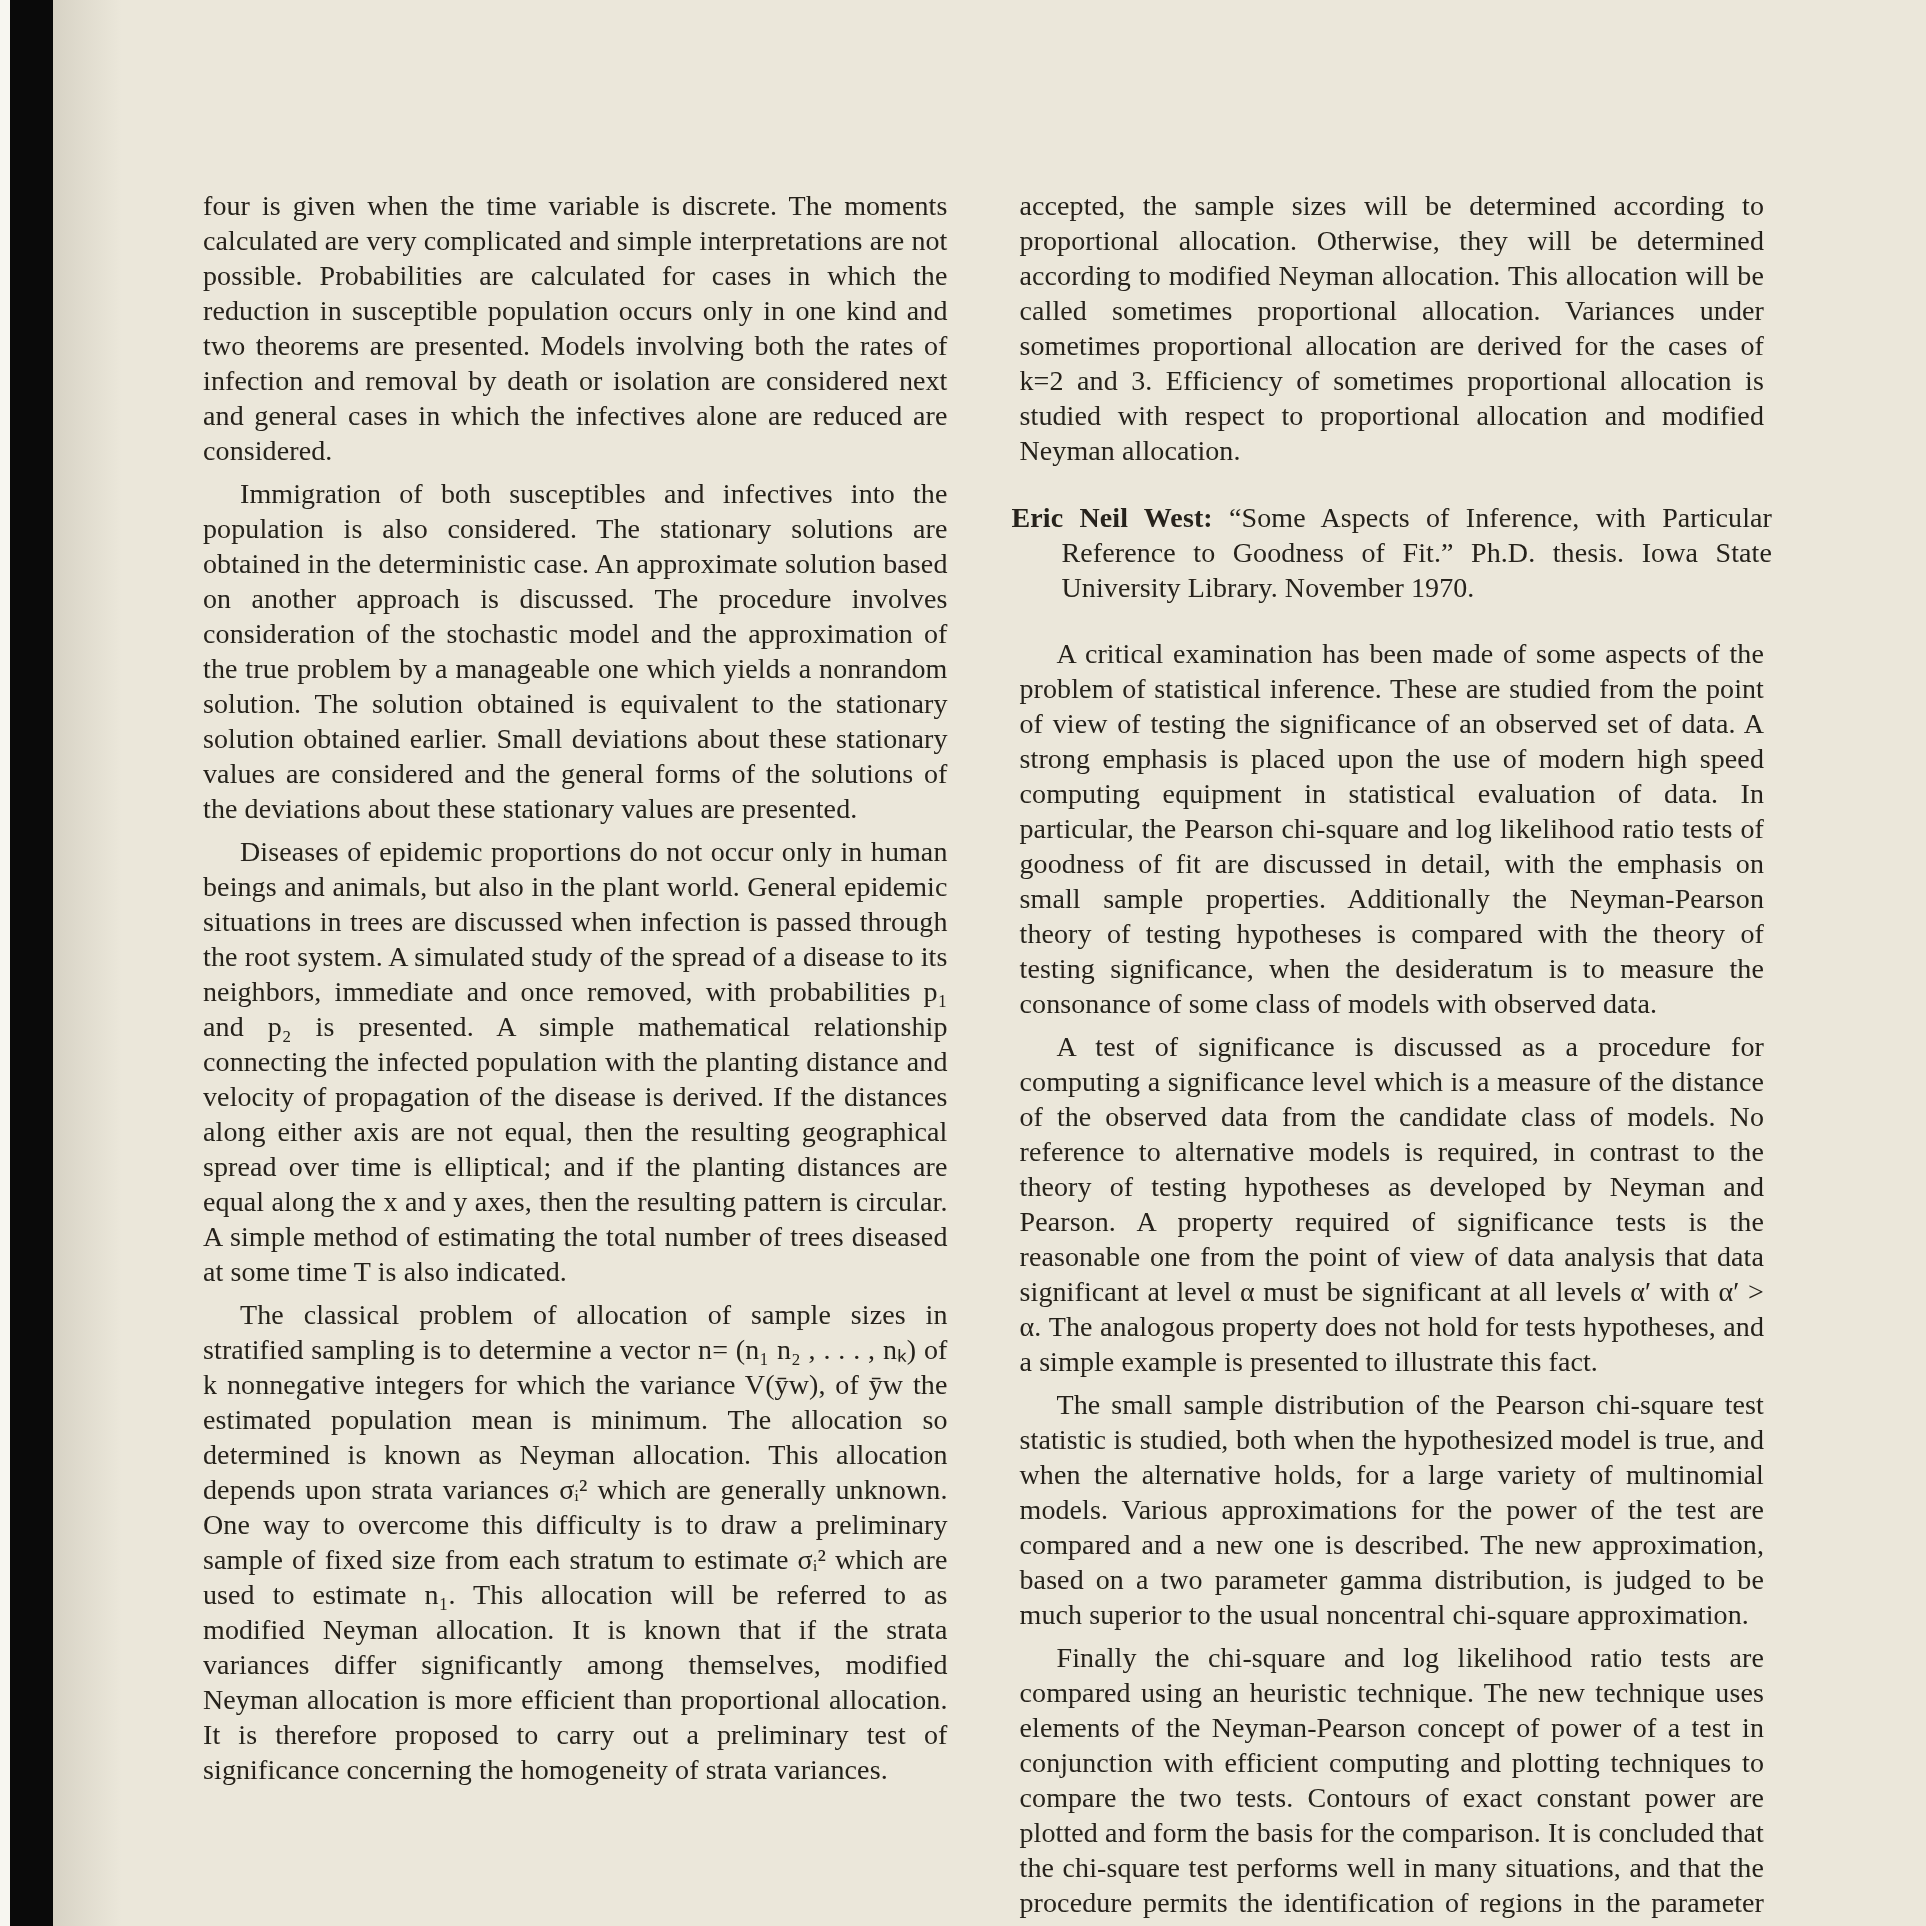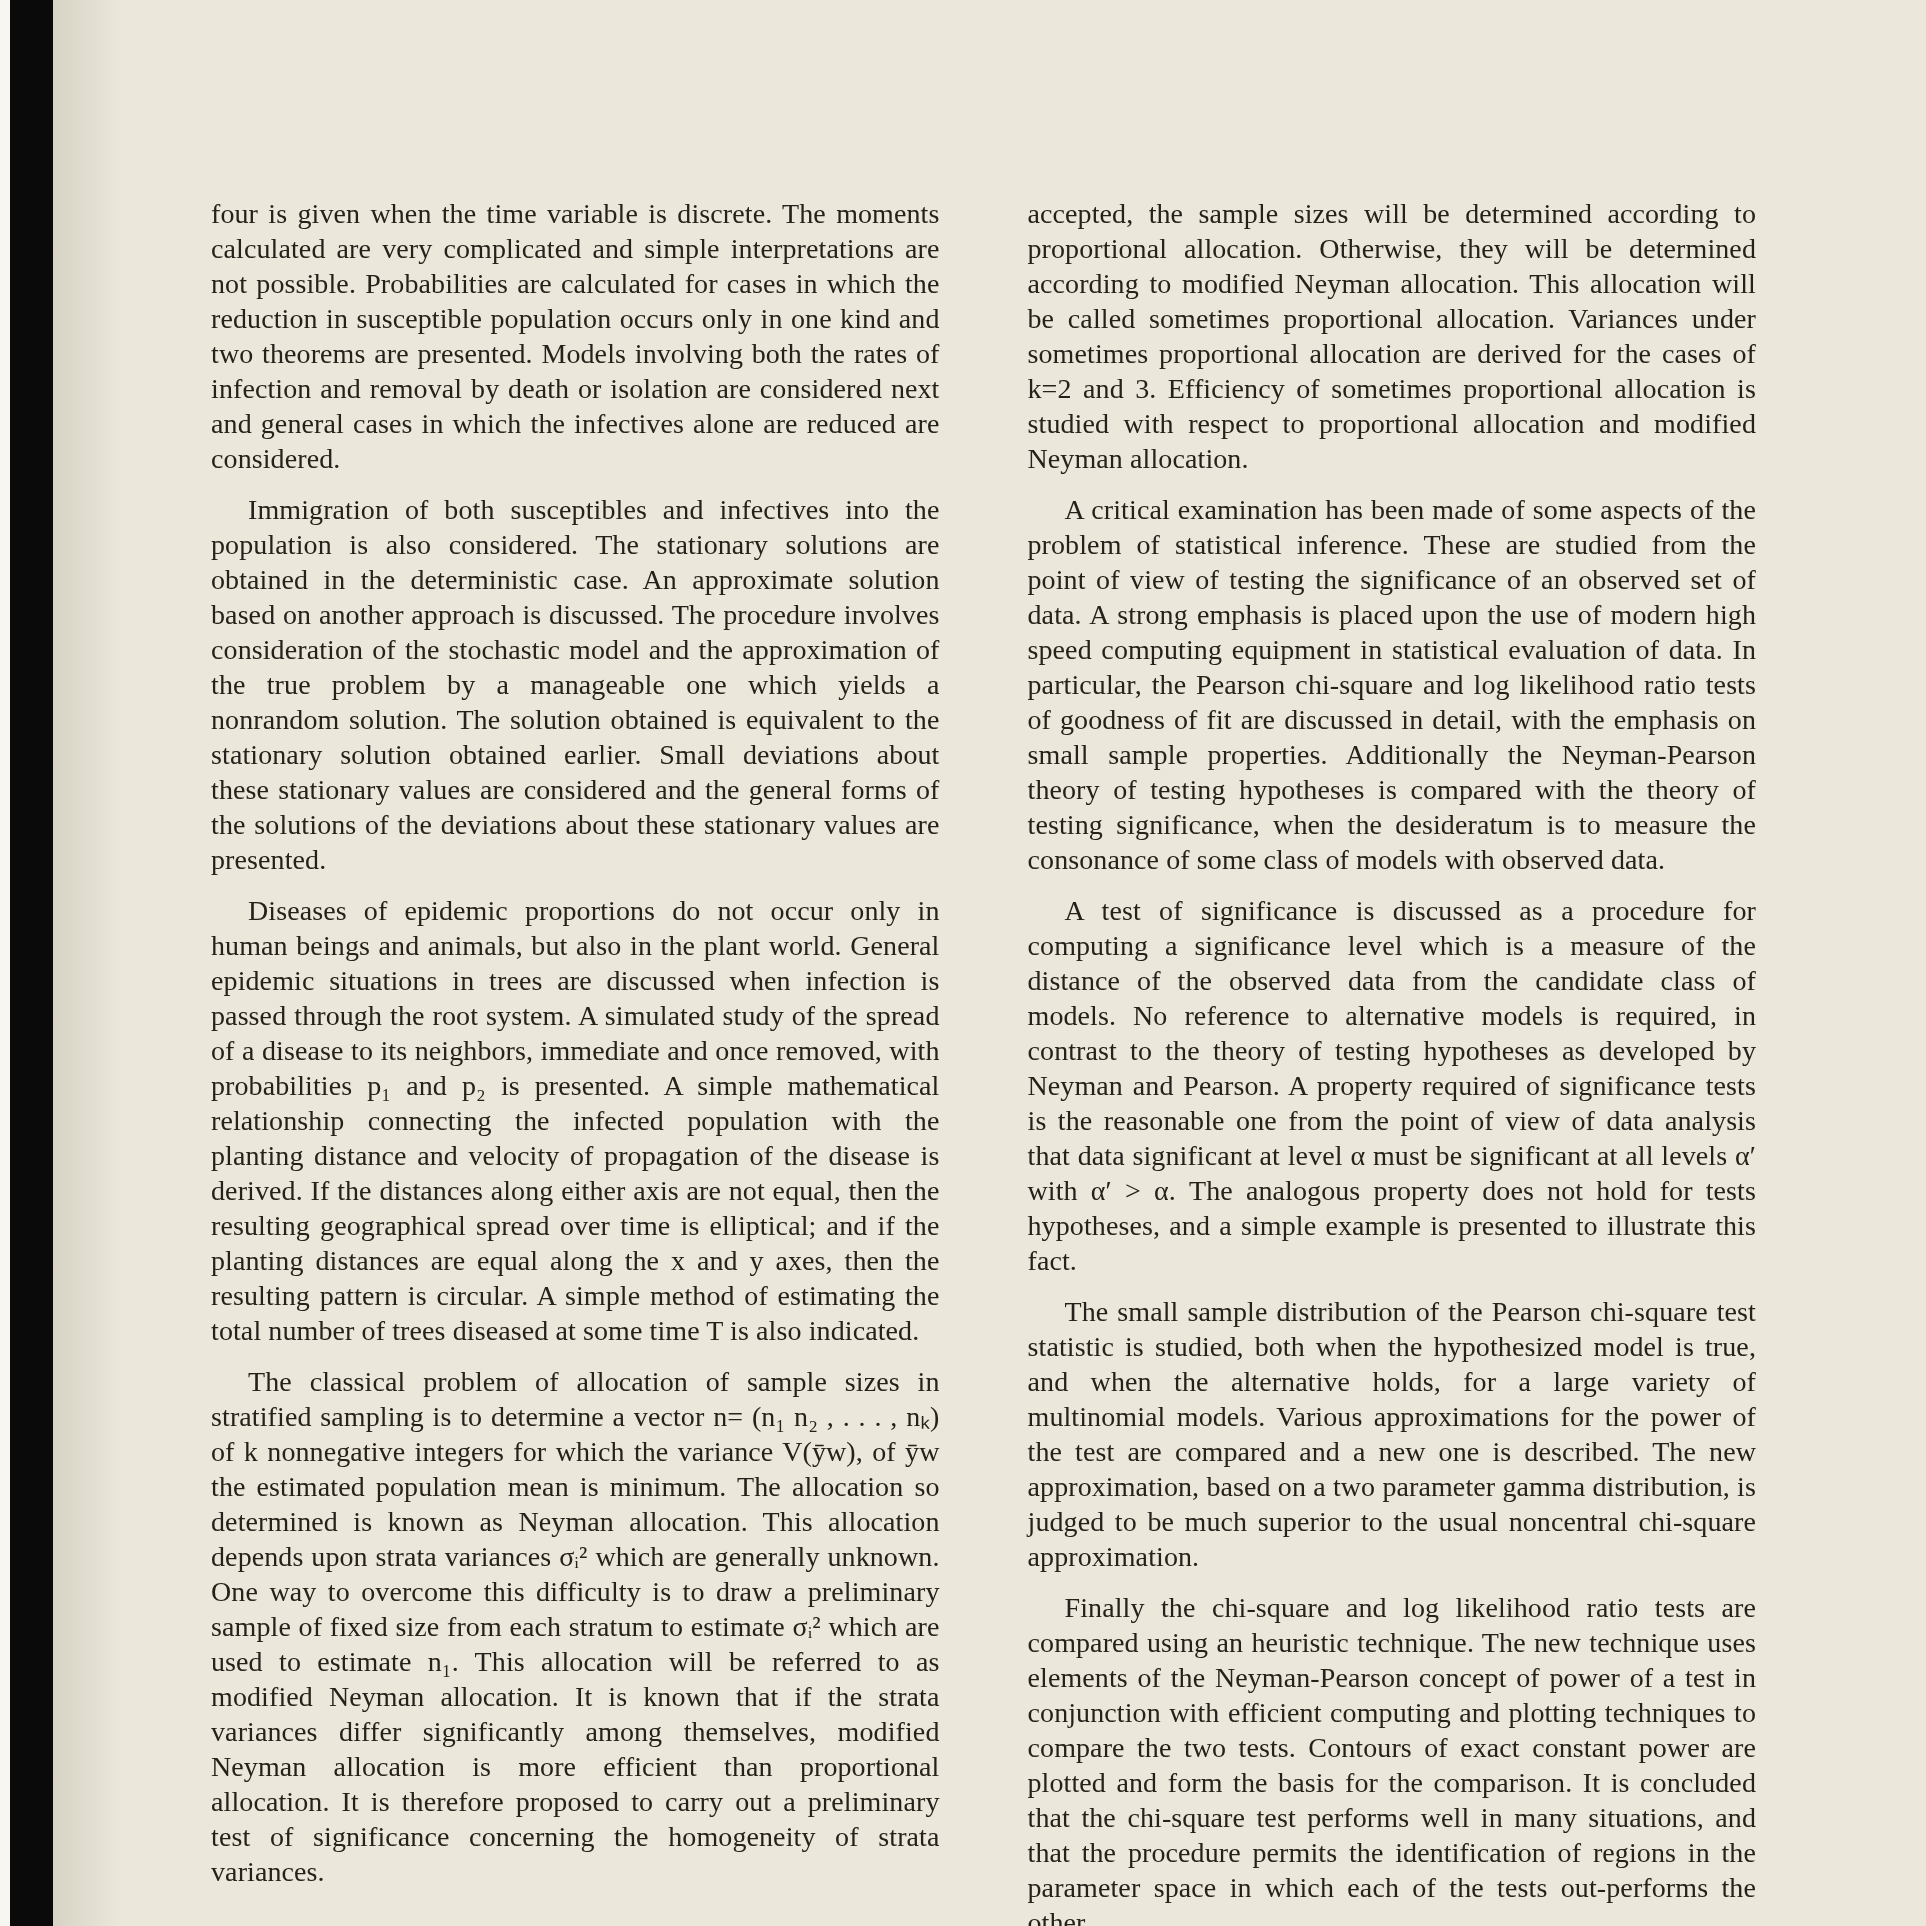--- a/index.html
+++ b/index.html
@@ -42,21 +42,21 @@
     gap: 56px;
   }
   .col {
     width: 761px;
     font-size: 28px;
     line-height: 35px;
     text-align: justify;
     letter-spacing: 0.1px;
   }
   .para {
-    margin: 16px;
+    margin: 8px;
     text-indent: 37px;
   }
   .para.first {
     text-indent: 0;
   }
   .citation {
     margin: 32px 0 31px 0;
     padding-left: 50px;
     text-indent: -50px;
   }
@@ -76,20 +76,24 @@
   <div class="col">
     <p class="para first">four is given when the time variable is discrete. The moments calculated are very complicated and simple interpretations are not possible. Probabilities are calculated for cases in which the reduction in susceptible population occurs only in one kind and two theorems are presented. Models involving both the rates of infection and removal by death or isolation are considered next and general cases in which the infectives alone are reduced are considered.</p>
     <p class="para">Immigration of both susceptibles and infectives into the population is also considered. The stationary solutions are obtained in the deterministic case. An approximate solution based on another approach is discussed. The procedure involves consideration of the stochastic model and the approximation of the true problem by a manageable one which yields a nonrandom solution. The solution obtained is equivalent to the stationary solution obtained earlier. Small deviations about these stationary values are considered and the general forms of the solutions of the deviations about these stationary values are presented.</p>
     <p class="para">Diseases of epidemic proportions do not occur only in human beings and animals, but also in the plant world. General epidemic situations in trees are discussed when infection is passed through the root system. A simulated study of the spread of a disease to its neighbors, immediate and once removed, with probabilities p₁ and p₂ is presented. A simple mathematical relationship connecting the infected population with the planting distance and velocity of propagation of the disease is derived. If the distances along either axis are not equal, then the resulting geographical spread over time is elliptical; and if the planting distances are equal along the x and y axes, then the resulting pattern is circular. A simple method of estimating the total number of trees diseased at some time T is also indicated.</p>
     <p class="para">The classical problem of allocation of sample sizes in stratified sampling is to determine a vector n= (n₁ n₂ , . . . , nₖ) of k nonnegative integers for which the variance V(ȳw), of ȳw the estimated population mean is minimum. The allocation so determined is known as Neyman allocation. This allocation depends upon strata variances σᵢ² which are generally unknown. One way to overcome this difficulty is to draw a preliminary sample of fixed size from each stratum to estimate σᵢ² which are used to estimate n₁. This allocation will be referred to as modified Neyman allocation. It is known that if the strata variances differ significantly among themselves, modified Neyman allocation is more efficient than proportional allocation. It is therefore proposed to carry out a preliminary test of significance concerning the homogeneity of strata variances.</p>
 
   </div>
 
   <div class="col">
     <p class="para first">accepted, the sample sizes will be determined according to proportional allocation. Otherwise, they will be determined according to modified Neyman allocation. This allocation will be called sometimes proportional allocation. Variances under sometimes proportional allocation are derived for the cases of k=2 and 3. Efficiency of sometimes proportional allocation is studied with respect to proportional allocation and modified Neyman allocation.</p>
+    <div class="citation">
+      <span class="cit-name">Eric Neil West:</span>
+      <span>“Some Aspects of Inference, with Particular Reference to Goodness of Fit.” Ph.D. thesis. Iowa State University Library. November 1970.</span>
+    </div>
     <p class="para">A critical examination has been made of some aspects of the problem of statistical inference. These are studied from the point of view of testing the significance of an observed set of data. A strong emphasis is placed upon the use of modern high speed computing equipment in statistical evaluation of data. In particular, the Pearson chi-square and log likelihood ratio tests of goodness of fit are discussed in detail, with the emphasis on small sample properties. Additionally the Neyman-Pearson theory of testing hypotheses is compared with the theory of testing significance, when the desideratum is to measure the consonance of some class of models with observed data.</p>
     <p class="para">A test of significance is discussed as a procedure for computing a significance level which is a measure of the distance of the observed data from the candidate class of models. No reference to alternative models is required, in contrast to the theory of testing hypotheses as developed by Neyman and Pearson. A property required of significance tests is the reasonable one from the point of view of data analysis that data significant at level α must be significant at all levels α′ with α′ &gt; α. The analogous property does not hold for tests hypotheses, and a simple example is presented to illustrate this fact.</p>
     <p class="para">The small sample distribution of the Pearson chi-square test statistic is studied, both when the hypothesized model is true, and when the alternative holds, for a large variety of multinomial models. Various approximations for the power of the test are compared and a new one is described. The new approximation, based on a two parameter gamma distribution, is judged to be much superior to the usual noncentral chi-square approximation.</p>
     <p class="para">Finally the chi-square and log likelihood ratio tests are compared using an heuristic technique. The new technique uses elements of the Neyman-Pearson concept of power of a test in conjunction with efficient computing and plotting techniques to compare the two tests. Contours of exact constant power are plotted and form the basis for the comparison. It is concluded that the chi-square test performs well in many situations, and that the procedure permits the identification of regions in the parameter space in which each of the tests out-performs the other.</p>
   </div>
 
 </div>
 
 
 </body></html>

